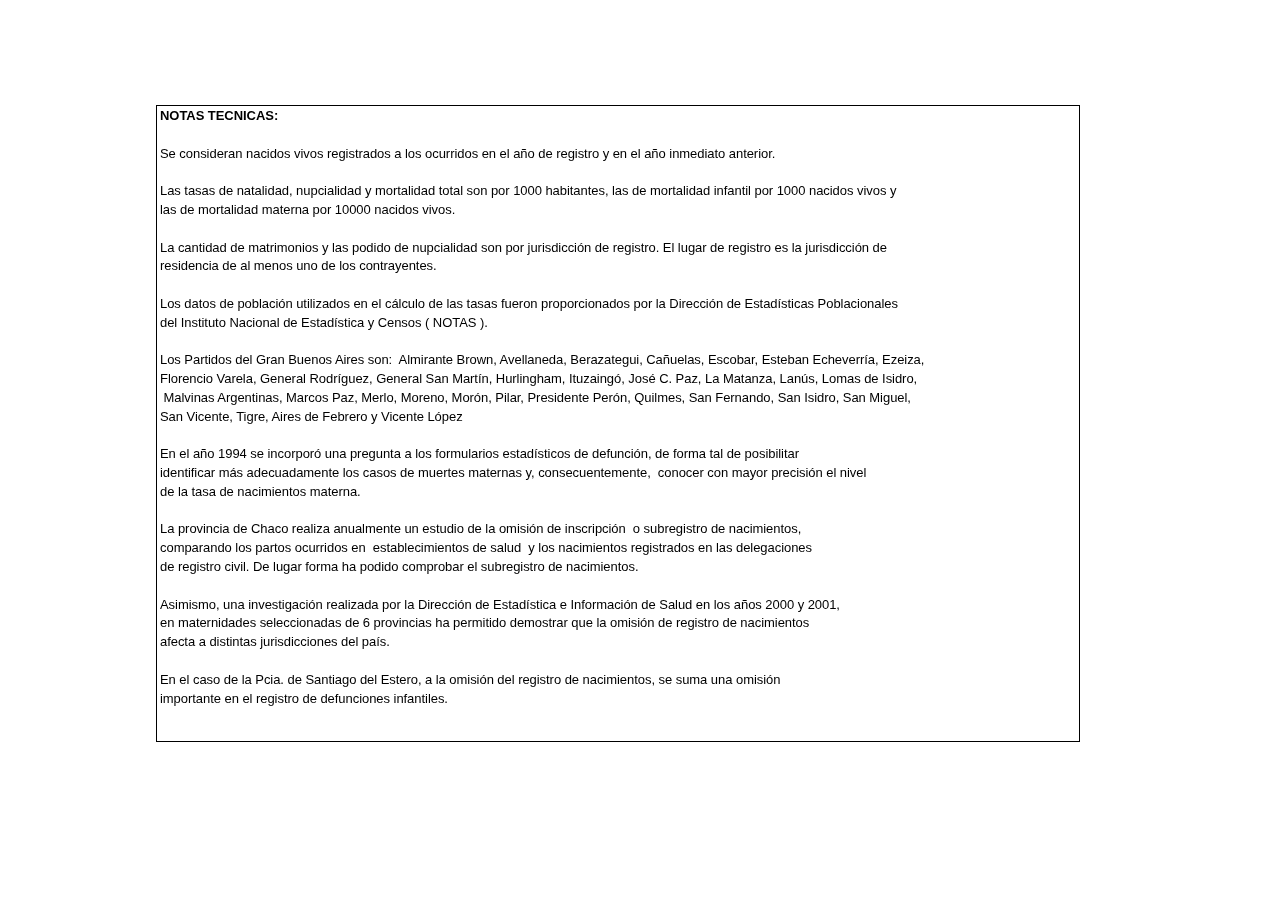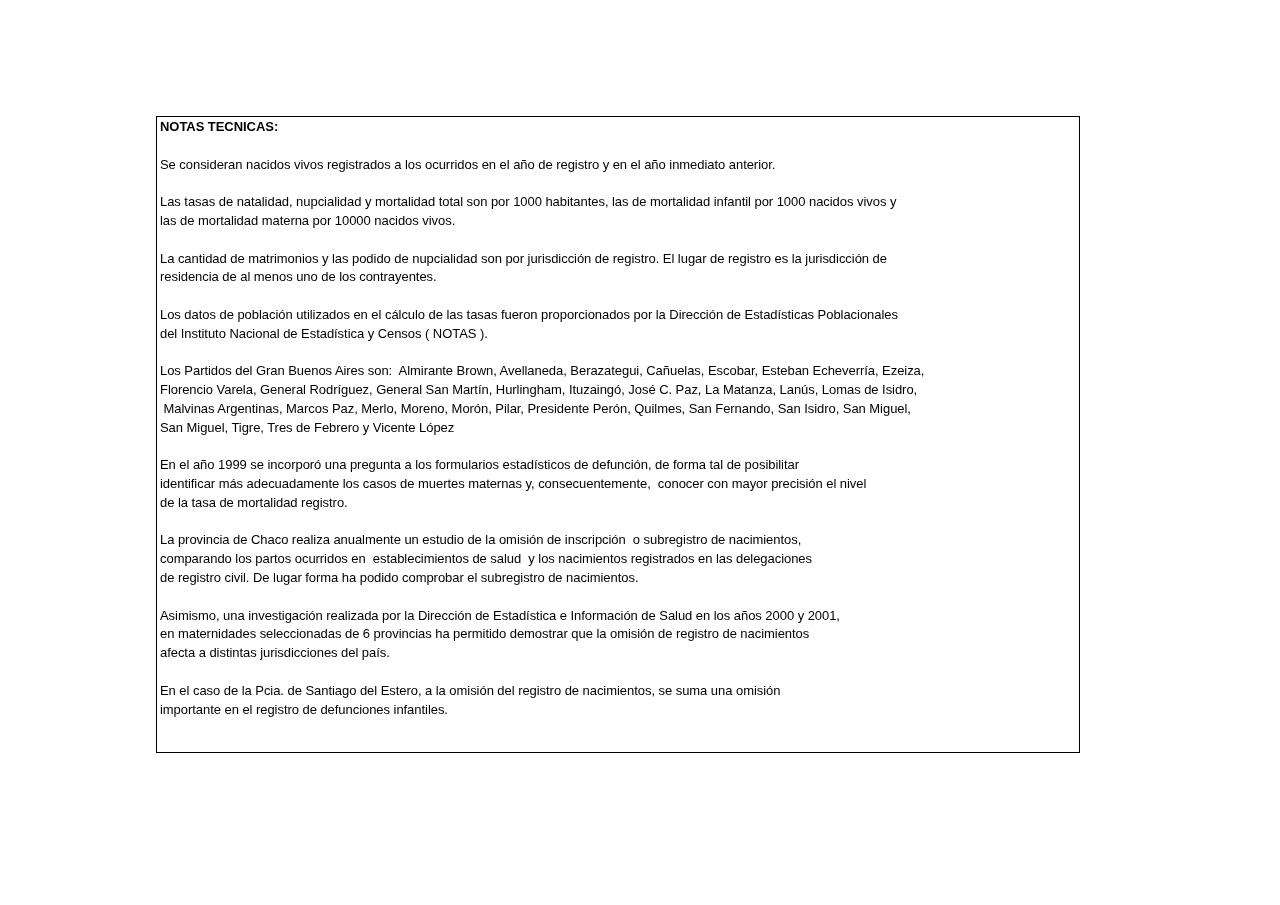--- a/index.html
+++ b/index.html
@@ -11,21 +11,21 @@
       width: 1280px;
       height: 905px;
       position: relative;
       overflow: hidden;
       font-family: "Liberation Sans", sans-serif;
       color: #000;
     }
     .notes-box {
       position: absolute;
       left: 156px;
-      top: 116px;
+      top: 105px;
       width: 924px;
       height: 637px;
       border: 1.5px solid #000;
       box-sizing: border-box;
     }
     .line {
       position: absolute;
       left: 3px;
       font-size: 13px;
       line-height: 15px;
@@ -58,27 +58,27 @@
 
   <div>
     <div class="line" style="top:190px">Los datos de población utilizados en el cálculo de las tasas fueron proporcionados por la Dirección de Estadísticas Poblacionales</div>
     <div class="line" style="top:209px">del Instituto Nacional de Estadística y Censos ( NOTAS ).</div>
   </div>
 
   <div>
     <div class="line" style="top:246px">Los Partidos del Gran Buenos Aires son:  Almirante Brown, Avellaneda, Berazategui, Cañuelas, Escobar, Esteban Echeverría, Ezeiza,</div>
     <div class="line" style="top:265px">Florencio Varela, General Rodríguez, General San Martín, Hurlingham, Ituzaingó, José C. Paz, La Matanza, Lanús, Lomas de Isidro,</div>
     <div class="line" style="top:284px"> Malvinas Argentinas, Marcos Paz, Merlo, Moreno, Morón, Pilar, Presidente Perón, Quilmes, San Fernando, San Isidro, San Miguel,</div>
-    <div class="line" style="top:303px">San Miguel, Tigre, Tres de Febrero y Vicente López</div>
+    <div class="line" style="top:303px">San Vicente, Tigre, Aires de Febrero y Vicente López</div>
   </div>
 
   <div>
-    <div class="line" style="top:340px">En el año 1999 se incorporó una pregunta a los formularios estadísticos de defunción, de forma tal de posibilitar</div>
+    <div class="line" style="top:340px">En el año 1994 se incorporó una pregunta a los formularios estadísticos de defunción, de forma tal de posibilitar</div>
     <div class="line" style="top:359px">identificar más adecuadamente los casos de muertes maternas y, consecuentemente,  conocer con mayor precisión el nivel</div>
-    <div class="line" style="top:378px">de la tasa de mortalidad registro.</div>
+    <div class="line" style="top:378px">de la tasa de nacimientos materna.</div>
   </div>
 
   <div>
     <div class="line" style="top:415px">La provincia de Chaco realiza anualmente un estudio de la omisión de inscripción  o subregistro de nacimientos,</div>
     <div class="line" style="top:434px">comparando los partos ocurridos en  establecimientos de salud  y los nacimientos registrados en las delegaciones</div>
     <div class="line" style="top:453px">de registro civil. De lugar forma ha podido comprobar el subregistro de nacimientos.</div>
   </div>
 
   <div>
     <div class="line" style="top:491px">Asimismo, una investigación realizada por la Dirección de Estadística e Información de Salud en los años 2000 y 2001,</div>

